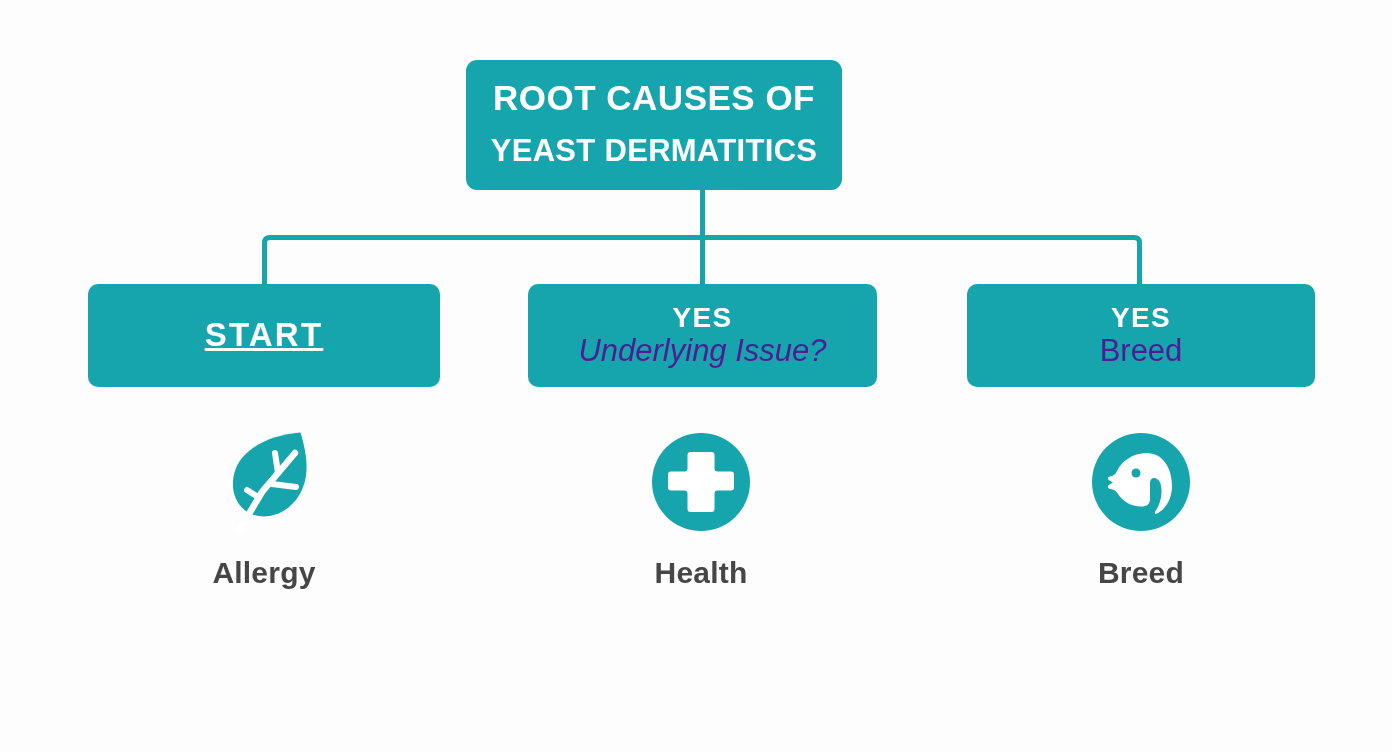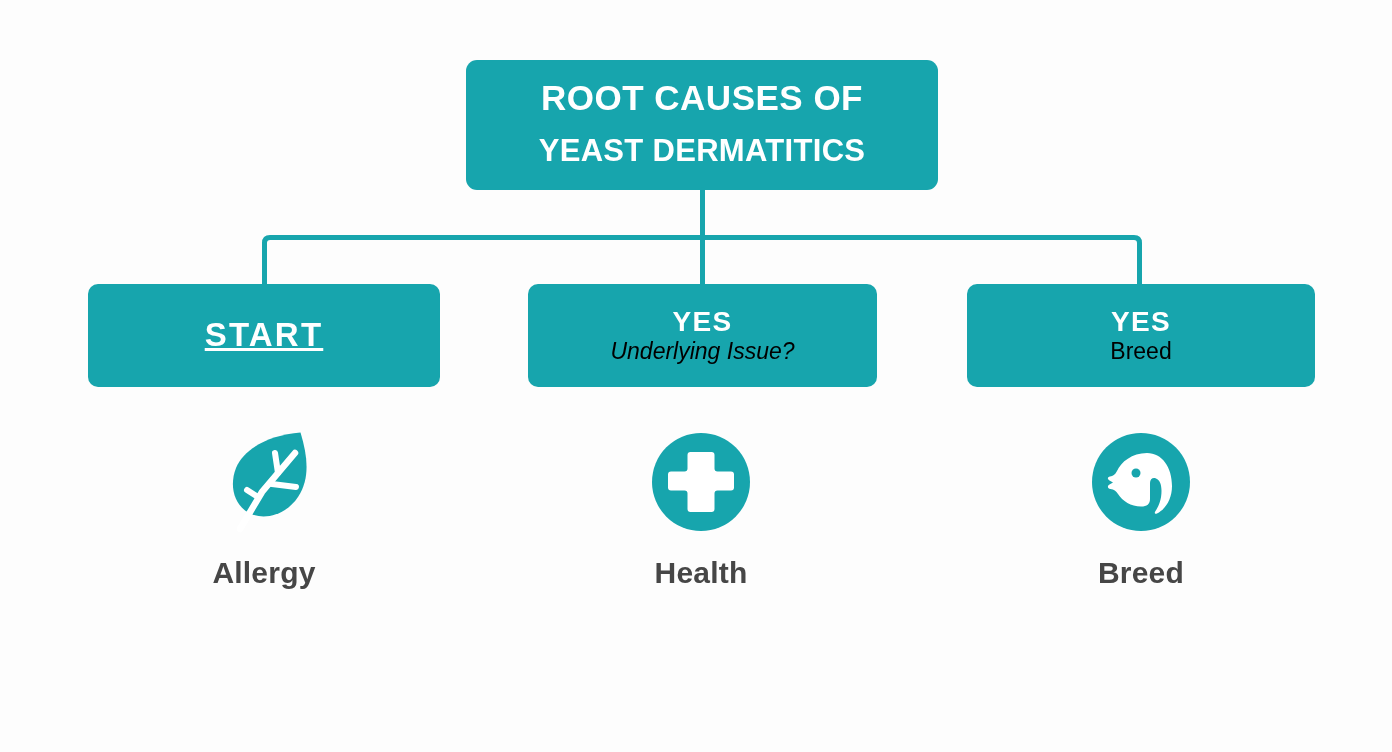--- a/index.html
+++ b/index.html
@@ -18,21 +18,21 @@
     height: 752px;
     background: #fdfdfd;
     overflow: hidden;
   }
 
   
   .title-box {
     position: absolute;
     left: 466px;
     top: 60px;
-    width: 472px;
+    width: 376px;
     height: 130px;
     background: var(--teal, #17a5ad);
     border-radius: 11px;
     display: flex;
     flex-direction: column;
     align-items: center;
     justify-content: center;
     box-sizing: border-box;
     padding-bottom: 2px;
   }
@@ -88,22 +88,22 @@
     font-size: 28px;
     font-weight: bold;
     letter-spacing: 1.4px;
     line-height: 1.12;
     text-align: center;
     white-space: nowrap;
   }
   .node-box.n0 .node-primary { font-size: 33px; letter-spacing: 2.2px; text-decoration: underline; }
 
   .node-secondary {
-    color: #000000;
-    font-size: 23px;
+    color: #4c1d95;
+    font-size: 31px;
     font-weight: 400;
     line-height: 1.18;
     text-align: center;
     white-space: nowrap;
   }
   .node-secondary.italic { font-style: italic; }
 
   
   .icon-col {
     position: absolute;

